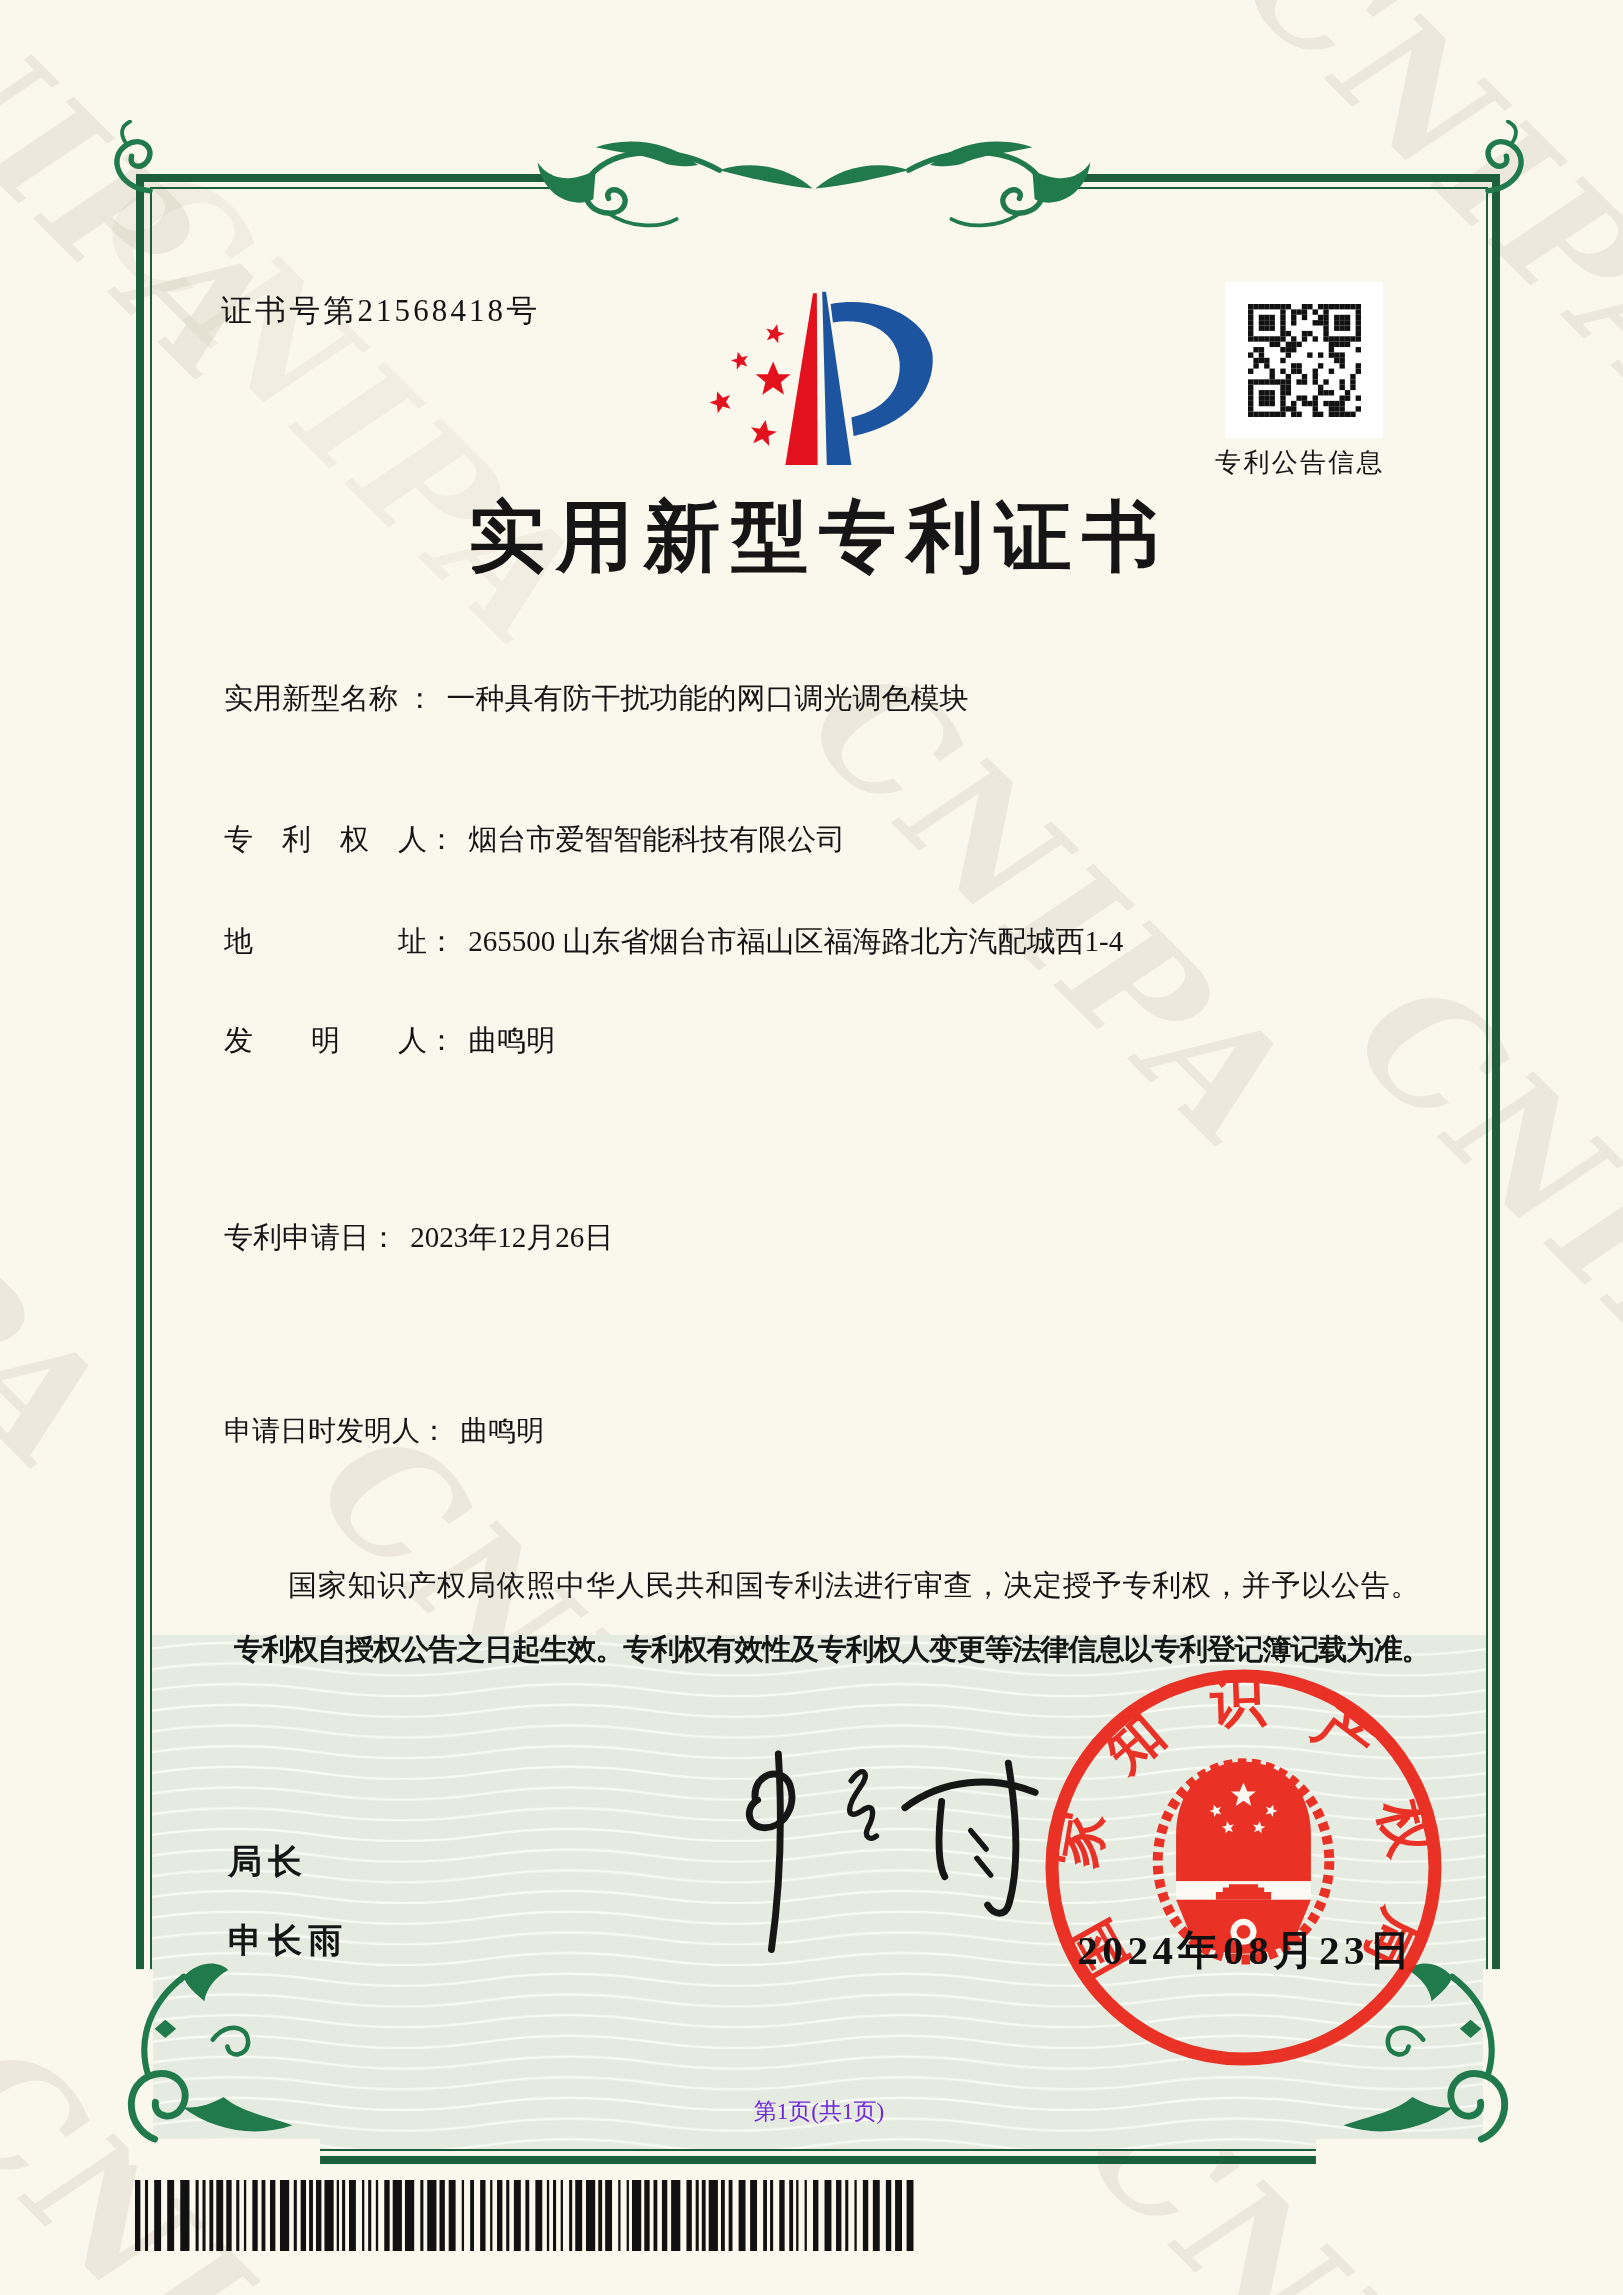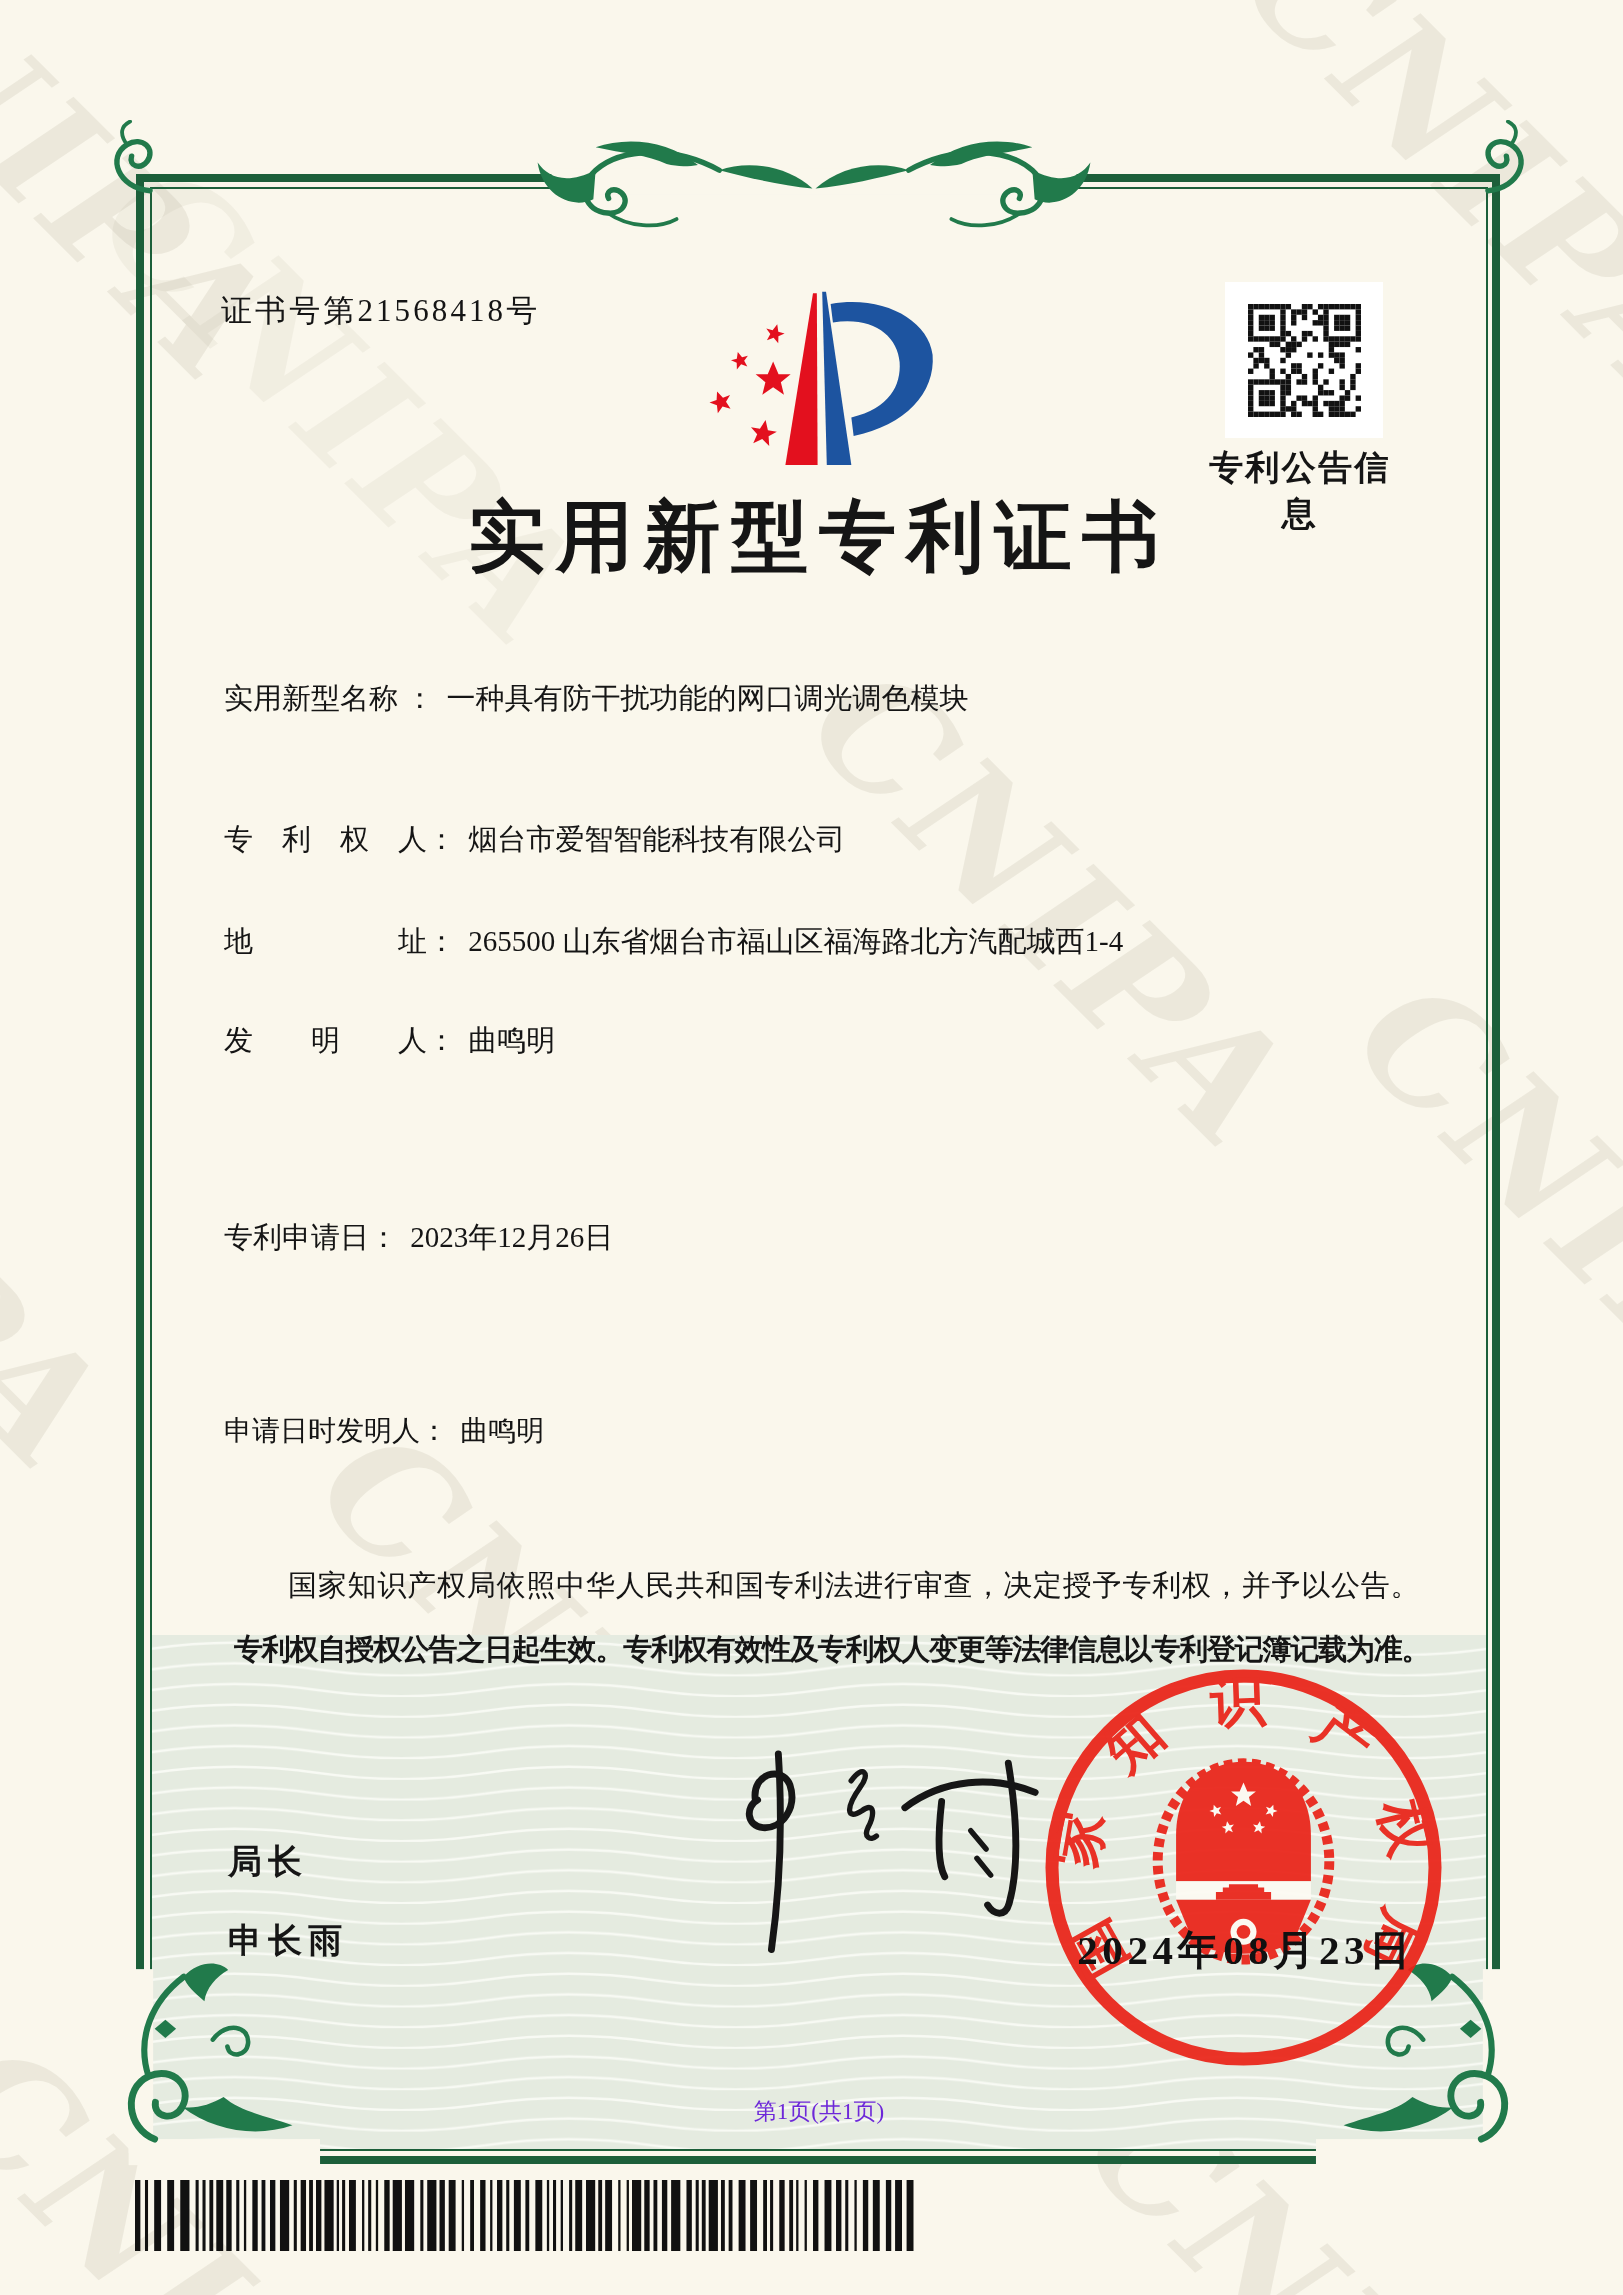--- a/index.html
+++ b/index.html
@@ -23,22 +23,22 @@
   .orn-top{left:529px;top:129px;width:570px;height:113px;}
   .orn-bl{left:98px;top:1946px;width:245px;height:230px;}
   .orn-br{left:1293px;top:1946px;width:245px;height:230px;transform:scaleX(-1);}
   .orn-tl{left:90px;top:120px;width:74px;height:80px;}
   .orn-tr{left:1474px;top:120px;width:74px;height:80px;transform:scaleX(-1);}
   
   .certno{position:absolute;left:221px;top:290px;font-size:31px;letter-spacing:3.1px;}
   .logo{position:absolute;left:675px;top:255px;width:345px;height:230px;}
   .qrbox{position:absolute;left:1225px;top:282px;width:158px;height:156px;background:#fff;}
   .qr{position:absolute;left:1248px;top:304px;width:113px;height:113px;}
-  .qrlabel{position:absolute;left:1204px;top:445px;width:192px;text-align:center;font-size:34px;
-      letter-spacing:2.3px;font-weight:bold;}
+  .qrlabel{position:absolute;left:1204px;top:445px;width:192px;text-align:center;font-size:26px;
+      letter-spacing:2.3px;font-weight:normal;}
   .title{position:absolute;left:428px;top:486px;width:782px;margin:0;text-align:center;
       font-size:77px;font-weight:bold;letter-spacing:10.7px;}
   
   .row{position:absolute;left:224px;width:1273px;font-size:29px;white-space:nowrap;}
   .row .val{margin-left:12.3px;}
   .grp2{position:absolute;left:688px;top:0;}
   .r1{top:679px}.r2{top:820px}.r3{top:922px}.r4{top:1021px}
   .r5{top:1119px}.r6{top:1218px}
   .r7{top:1315px;font-size:28px}.r8{top:1412px;font-size:28px}
   

